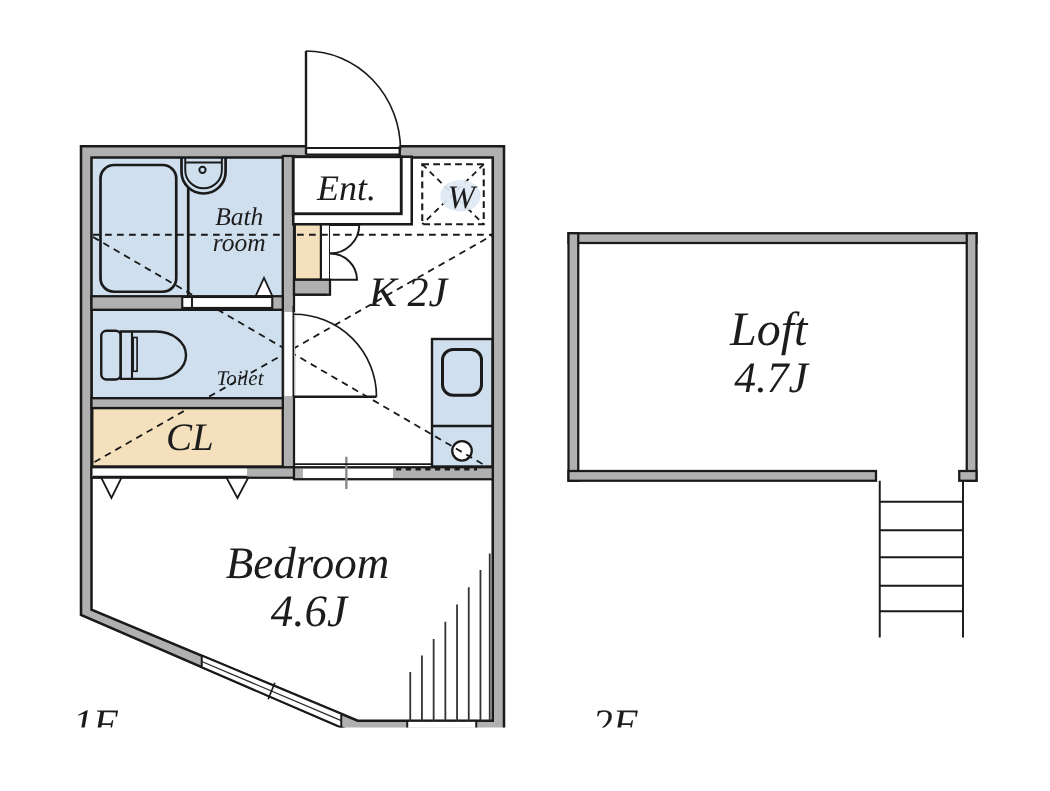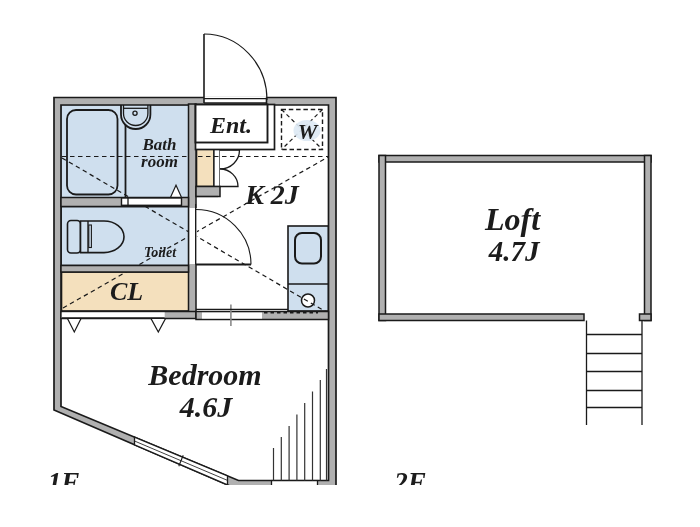--- a/index.html
+++ b/index.html
@@ -1,16 +1,16 @@
 <!DOCTYPE html>
 <html><head>
 <meta charset="utf-8">
 <style>
   html,body{margin:0;padding:0;background:#ffffff;}
-  .wrap{width:700px;height:485px;position:relative;font-weight:bold;}
+  .wrap{width:700px;height:485px;position:relative;}
   svg{display:block;}
   text{font-family:"Liberation Serif",serif;font-style:italic;fill:#1c1c1c;}
 </style>
 </head>
 <body>
 <div class="wrap">
 <svg width="700" height="527" viewBox="0 0 700 527" xmlns="http://www.w3.org/2000/svg">
 
 <rect x="0" y="0" width="700" height="527" fill="#ffffff"></rect>
 

